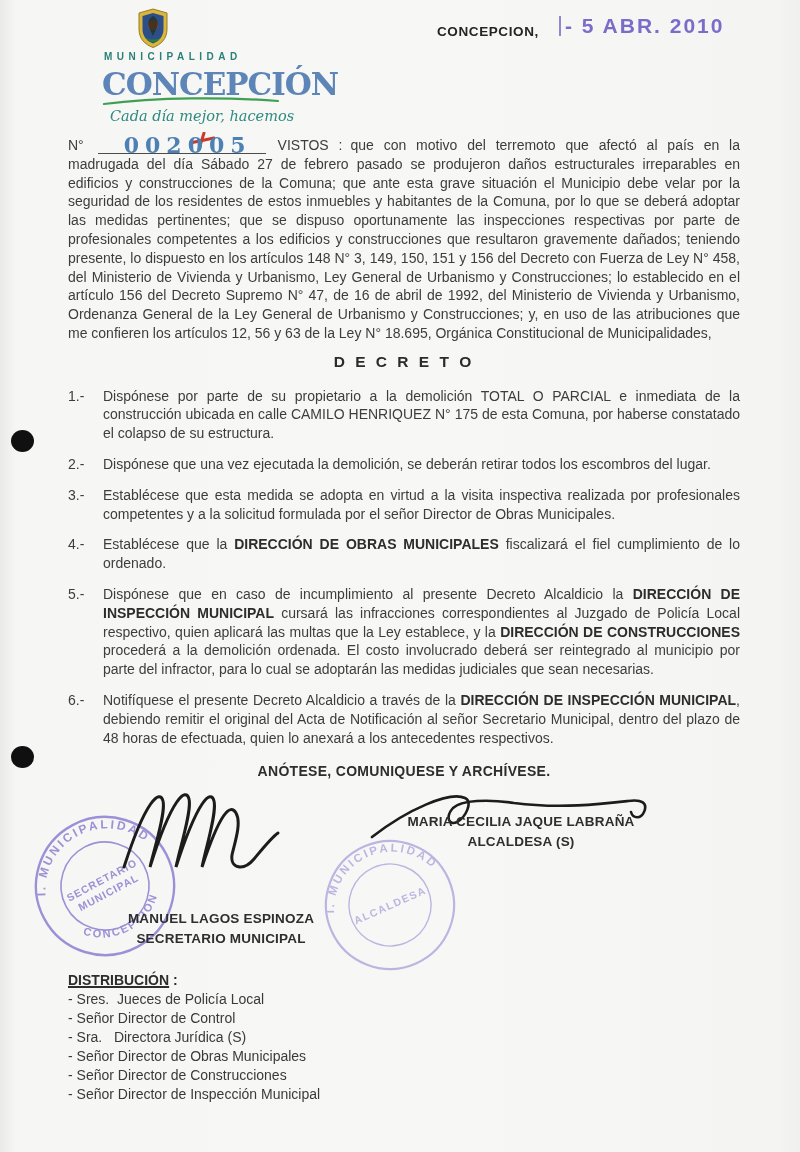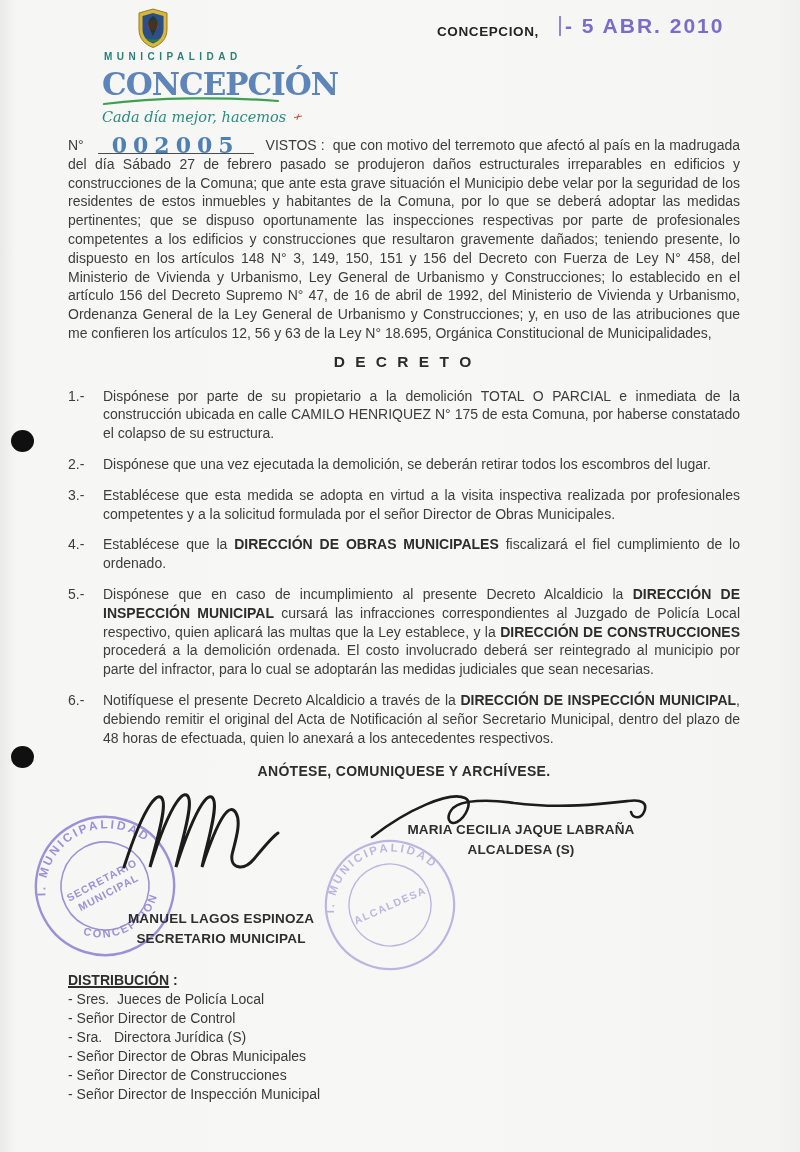--- a/index.html
+++ b/index.html
@@ -12,48 +12,48 @@
   .hole{position:absolute;left:11px;width:23px;height:22px;border-radius:50%;background:#101010;}
   .hole-1{top:430px;}
   .hole-2{top:746px;}
 
   
   .logo{position:absolute;left:102px;top:8px;width:200px;}
   .crest{display:block;margin-left:36px;}
   .org-line{font-size:10px;font-weight:bold;letter-spacing:4.5px;color:#2a7f78;margin:3px 0 0 2px;}
   .city-line{font-family:"DejaVu Serif",serif;font-weight:bold;font-size:31px;letter-spacing:-1px;color:#5e85b8;line-height:30px;margin-top:7px;}
   .swoosh{display:block;margin-top:-3px;}
-  .slogan-row{display:flex;align-items:center;gap:8px;margin-top:2px;}
+  .slogan-row{display:flex;align-items:center;gap:8px;margin-top:2px;flex-direction:column;}
   .slogan{font-family:"DejaVu Serif",serif;font-style:italic;font-size:14.5px;color:#2e8a80;white-space:nowrap;}
   .dateline{position:absolute;left:437px;top:24px;font-size:13.5px;font-weight:bold;letter-spacing:.6px;color:#242424;}
   .date-stamp{position:absolute;left:551px;top:14px;color:#7b6cc9;font-size:21px;font-weight:bold;letter-spacing:2px;white-space:nowrap;padding-left:8px;}
   .stamp-tick{display:inline-block;border-left:2.5px solid #9087d2;height:20px;vertical-align:-3px;margin-right:4px;}
 
   
   .main{position:absolute;left:68px;top:136px;width:672px;font-size:14px;line-height:18.8px;}
   .para{text-align:justify;}
   .nlabel{margin-right:14px;}
   .numwrap{border-bottom:1.6px solid #4c4c4c;padding:0 14px;margin-right:6px;white-space:nowrap;}
-  .dnum{font-family:"DejaVu Serif",serif;font-size:22px;font-weight:600;letter-spacing:6px;color:#4d80b4;vertical-align:-3px;line-height:14px;display:inline-block;}
+  .dnum{font-family:"DejaVu Serif",serif;font-size:22px;font-weight:600;letter-spacing:6px;color:#4d80b4;vertical-align:-3px;line-height:14px;display:inline-block;margin-left:12px;}
   .vlabel{margin:0 8px 0 6px;}
   .decreto{text-align:center;font-weight:bold;font-size:15.5px;letter-spacing:3px;color:#2b2b2b;margin:10px 0 15px 0;}
   .item{display:flex;margin-bottom:12px;}
   .inum{flex:none;width:35px;}
   .itext{flex:1;text-align:justify;}
   strong{color:#2d2d2d;}
   .closing{text-align:center;font-weight:bold;font-size:14px;letter-spacing:.3px;color:#2d2d2d;margin:15px 0 0 0;}
 
   
   .sig-area{position:relative;height:176px;margin-top:4px;}
   .sig-svg{position:absolute;}
   .sig-left{left:48px;top:2px;}
   .sig-right{left:300px;top:4px;}
   .name-block{position:absolute;text-align:center;font-weight:bold;font-size:13.5px;line-height:20px;color:#2e2e2e;letter-spacing:.2px;}
   .name-left{left:28px;top:124px;width:250px;}
-  .name-right{left:308px;top:35px;width:290px;}
+  .name-right{left:308px;top:27px;width:290px;}
   .seal{position:absolute;}
   .seal-left{left:-38px;top:26px;transform:rotate(-28deg);opacity:.85;}
   .seal-right{left:252px;top:50px;transform:rotate(-24deg);opacity:.55;}
   .seal text{fill:#8d80d2;font-family:"Liberation Sans",sans-serif;font-weight:bold;}
 
   
   .dist{margin-top:10px;}
   .dist-head{font-size:14px;font-weight:bold;color:#2d2d2d;}
   .dist-head .u{text-decoration:underline;text-decoration-thickness:1.5px;}
   .dist-item{font-size:14px;line-height:19px;color:#3a3a3a;}

